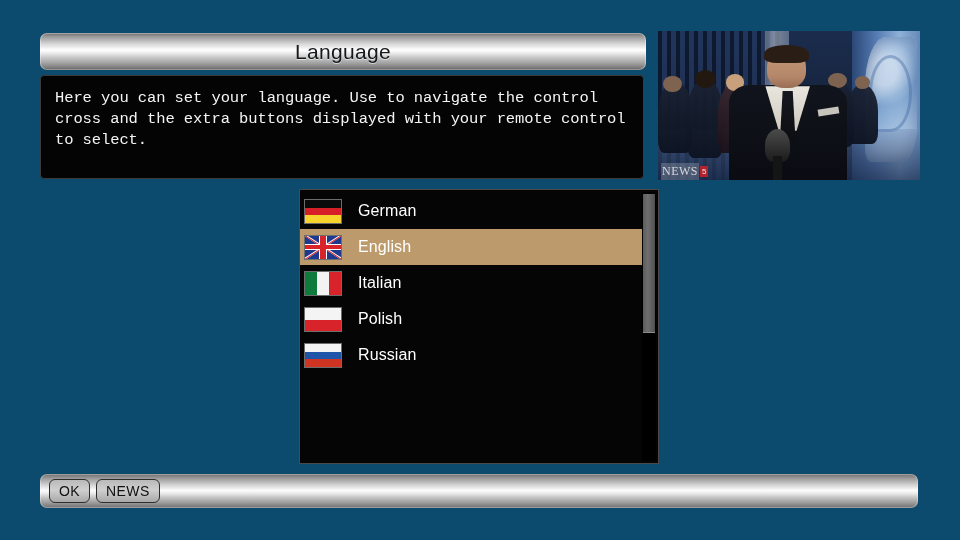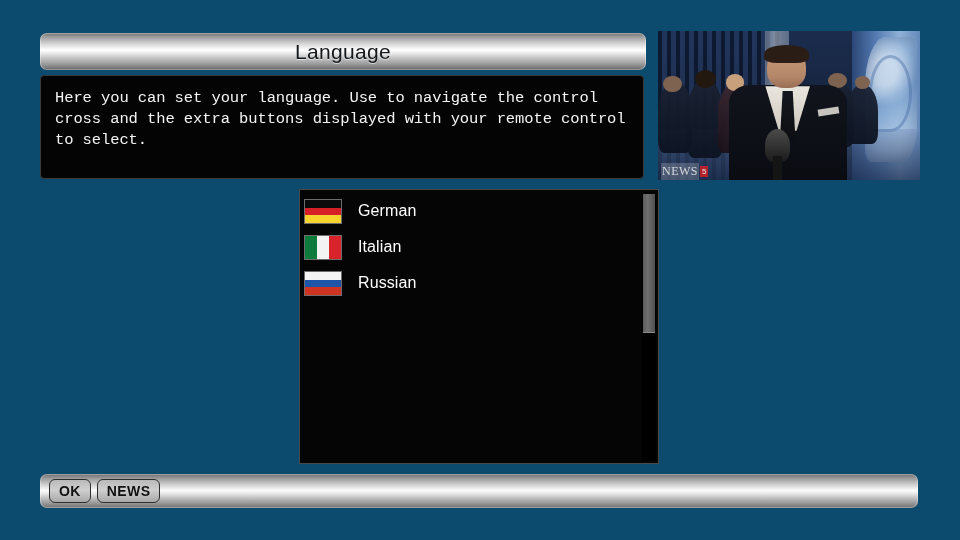--- a/index.html
+++ b/index.html
@@ -338,21 +338,21 @@
   }
   .sk-button {
     height: 24px;
     min-width: 40px;
     padding: 8px 9px;
     border: 1px solid #2e2e2e;
     border-radius: 6px;
     background: linear-gradient(to bottom, #b9b9b9, #cfcfcf 45%, #a8a8a8);
     color: #101010;
     font-size: 14px;
-    font-weight: bold;
+    font-weight: normal;
     display: flex;
     align-items: center;
     justify-content: center;
     letter-spacing: 0.4px;
     box-sizing: border-box;
   }
 </style>
 </head>
 <body>
 
@@ -402,28 +402,45 @@
   </div>
 
   <div id="list-panel">
     <div id="list-inner">
 
       <div class="lang-row">
         <span class="flag f-de"></span>
         <span class="lang-label">German</span>
       </div>
 
+      <div class="lang-row selected">
+        <span class="flag f-gb">
+          <span class="uk-d1"></span>
+            <span class="uk-d2"></span>
+          <span class="uk-dr1"></span>
+            <span class="uk-dr2"></span>
+          <span class="uk-cv"></span>
+            <span class="uk-ch"></span>
+          <span class="uk-cv2"></span>
+            <span class="uk-ch2"></span>
+        </span>
+        <span class="lang-label">English</span>
+      </div>
 
 
 
       <div class="lang-row">
         <span class="flag f-it"></span>
         <span class="lang-label">Italian</span>
       </div>
 
+      <div class="lang-row">
+        <span class="flag f-pl"></span>
+        <span class="lang-label">Polish</span>
+      </div>
 
       <div class="lang-row">
         <span class="flag f-ru"></span>
         <span class="lang-label">Russian</span>
       </div>
 
     </div>
 
     <div id="scroll-track">
       <div id="scroll-thumb"></div>

